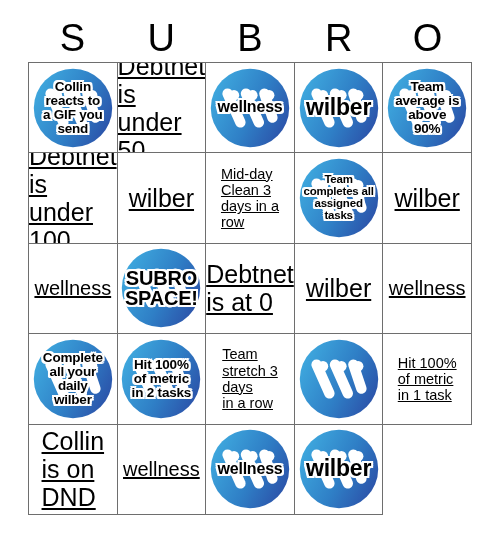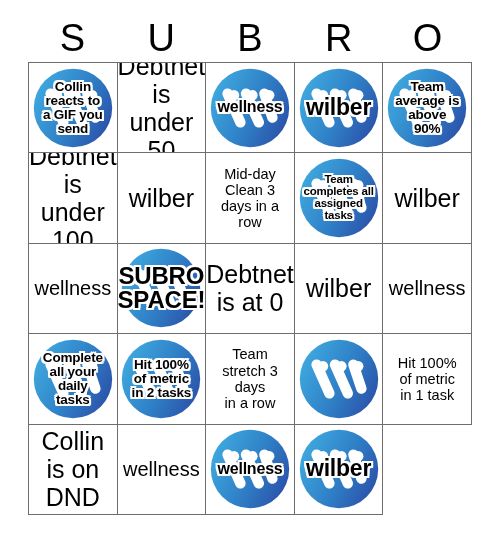--- a/index.html
+++ b/index.html
@@ -67,26 +67,27 @@
     align-items: center;
     justify-content: center;
     overflow: hidden;
     background: #ffffff;
   }
 
   
   .plain-text {
     position: relative;
     z-index: 2;
-    text-align: center;
+    text-align: left;
     color: #000000;
     line-height: 1.12;
     padding: 0 2px;
     white-space: pre-line;
     font-size: 15px;
+    text-decoration: underline;
   }
   .plain-text.size-lg { font-size: 25px; }
   .plain-text.size-md { font-size: 20px; }
   .plain-text.size-sm { font-size: 14.5px; }
 
   
   .stamp {
     position: absolute;
     left: 50%;
     top: 50%;
@@ -111,21 +112,21 @@
     letter-spacing: -0.2px;
     -webkit-text-stroke: 3px #ffffff;
     paint-order: stroke fill;
     text-shadow:
       -2px -2px 0 #ffffff,  2px -2px 0 #ffffff,
       -2px  2px 0 #ffffff,  2px  2px 0 #ffffff,
       -2px  0   0 #ffffff,  2px  0   0 #ffffff,
        0   -2px 0 #ffffff,  0    2px 0 #ffffff;
   }
   .stamp-text.size-xl { font-size: 23px; }
-  .stamp-text.size-lg { font-size: 24px; }
+  .stamp-text.size-lg { font-size: 20px; }
   .stamp-text.size-md { font-size: 16px; }
   .stamp-text.size-sm { font-size: 13.5px; }
   .stamp-text.size-xs { font-size: 11.5px; }
 </style>
 </head>
 <body>
 
 <div id="card">
 
   <div class="header-row">
@@ -351,21 +352,21 @@
             <g fill="#FFFFFF">
               <circle cx="30" cy="34" r="6.5"></circle>
               <circle cx="53" cy="34" r="6.5"></circle>
               <circle cx="74" cy="34" r="6.5"></circle>
             </g>
           </svg>
         </div>
         <div class="stamp-text size-sm">Complete
 all your
 daily
-tasks</div>
+wilber</div>
       </div>
       <div class="cell">
         <div class="stamp">
           <svg viewBox="0 0 100 100" xmlns="http://www.w3.org/2000/svg">
             <defs>
               <linearGradient id="g7" x1="0" y1="0.25" x2="1" y2="0.75">
                 <stop offset="0%" stop-color="#3FAADF"></stop>
                 <stop offset="55%" stop-color="#2F7FC6"></stop>
                 <stop offset="100%" stop-color="#2B50A8"></stop>
               </linearGradient>

